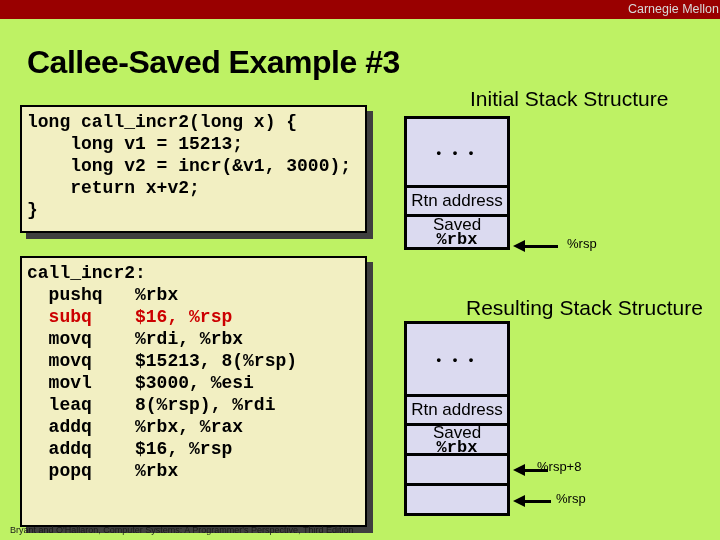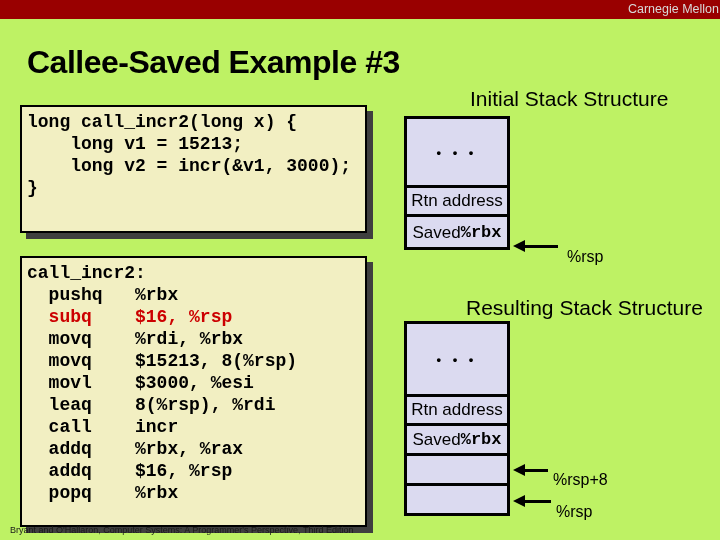--- a/index.html
+++ b/index.html
@@ -48,31 +48,31 @@
   }
   .stack-initial   { top:116px; }
   .stack-resulting { top:321px; }
   .cell {
     background:#dbdaf0; border-bottom:3px solid #000;
     display:flex; align-items:center; justify-content:center;
     font-size:17px; color:#000; overflow:hidden; text-align:center;
   }
   .cell:last-child { border-bottom:none; }
   .cell-dots { font-weight:bold; font-size:13px; letter-spacing:4px; }
-  .cell-saved { flex-direction:row; line-height:15px; }
+  .cell-saved { flex-direction:column; line-height:15px; }
   .mono { font-family:"Liberation Mono", monospace; font-weight:bold; }
 
   
   .arrow-head {
     position:absolute; width:0; height:0;
     border-top:6px solid transparent; border-bottom:6px solid transparent;
     border-right:12px solid #000;
   }
   .arrow-line { position:absolute; height:3px; background:#000; }
-  .pointer-label { position:absolute; font-size:16px; color:#000; white-space:nowrap;margin-top:12px; }
+  .pointer-label { position:absolute; font-size:13px; color:#000; white-space:nowrap; }
 
   
   .footer-citation {
     position:absolute; left:10px; top:525px; font-size:9px; color:#1a1a1a;
     white-space:nowrap;
     text-align:right;
   }
   .footer-page { position:absolute; left:694px; top:497px; font-size:11px; color:#333;margin-left:43px; }
 </style>
 </head>
@@ -83,32 +83,32 @@
   <div class="banner">
     <span class="banner-text">Carnegie Mellon</span>
   </div>
 
   <div class="title">Callee-Saved Example #3</div>
 
   <div class="codebox codebox-c">
     <div class="codeline">long call_incr2(long x) {</div>
     <div class="codeline">    long v1 = 15213;</div>
     <div class="codeline">    long v2 = incr(&amp;v1, 3000);</div>
+    <div class="codeline">    return x+v2;</div>
     <div class="codeline">}</div>
   </div>
 
   <div class="codebox codebox-asm">
     <div class="codeline">call_incr2:</div>
     <div class="codeline">  pushq   %rbx</div>
     <div class="codeline hl">  subq    $16, %rsp</div>
     <div class="codeline">  movq    %rdi, %rbx</div>
     <div class="codeline">  movq    $15213, 8(%rsp)</div>
     <div class="codeline">  movl    $3000, %esi</div>
     <div class="codeline">  leaq    8(%rsp), %rdi</div>
-    <div class="codeline">  call    incr</div>
     <div class="codeline">  addq    %rbx, %rax</div>
     <div class="codeline">  addq    $16, %rsp</div>
     <div class="codeline">  popq    %rbx</div>
   </div>
 
   <div class="stack-heading heading-initial">Initial Stack Structure</div>
 
   <div class="stack stack-initial">
     <div class="cell cell-dots" style="height:66px;">• • •</div>
     <div class="cell" style="height:26px;">Rtn address</div>
@@ -130,21 +130,21 @@
     <div class="cell cell-saved" style="height:27px;">
       <span>Saved</span>
       <span class="mono">%rbx</span>
     </div>
     <div class="cell" style="height:27px;"></div>
     <div class="cell" style="height:27px;"></div>
   </div>
 
   <div class="arrow-head" style="left:513px; top:464px;"></div>
   <div class="arrow-line" style="left:525px; top:469px; width:23px;"></div>
-  <div class="pointer-label" style="left:553px; top:459px;">%rsp+8</div>
+  <div class="pointer-label" style="left:537px; top:459px;">%rsp+8</div>
 
   <div class="arrow-head" style="left:513px; top:495px;"></div>
   <div class="arrow-line" style="left:525px; top:500px; width:26px;"></div>
   <div class="pointer-label" style="left:556px; top:491px;">%rsp</div>
 
   <div class="footer-citation">Bryant and O'Hallaron, Computer Systems: A Programmer's Perspective, Third Edition</div>
   <div class="footer-page">58</div>
 
 </div>
 

